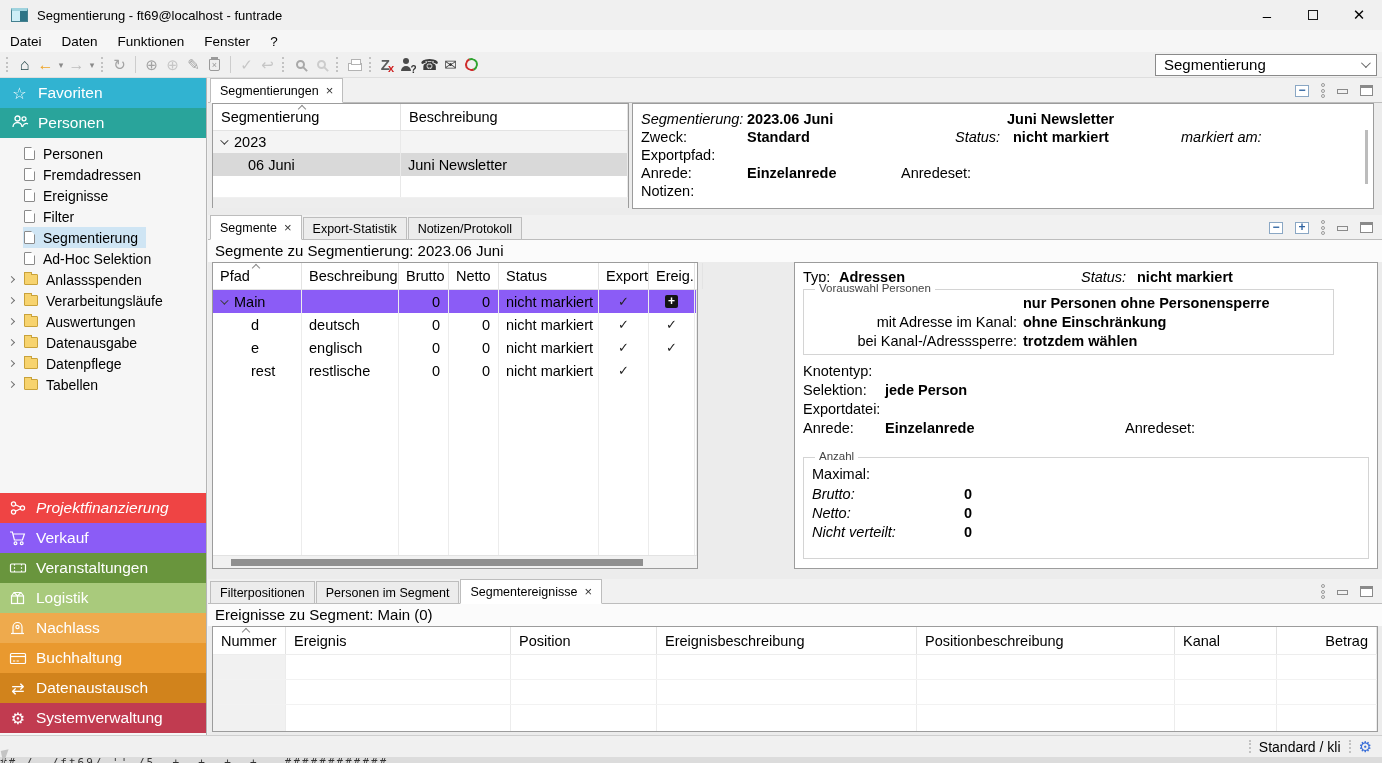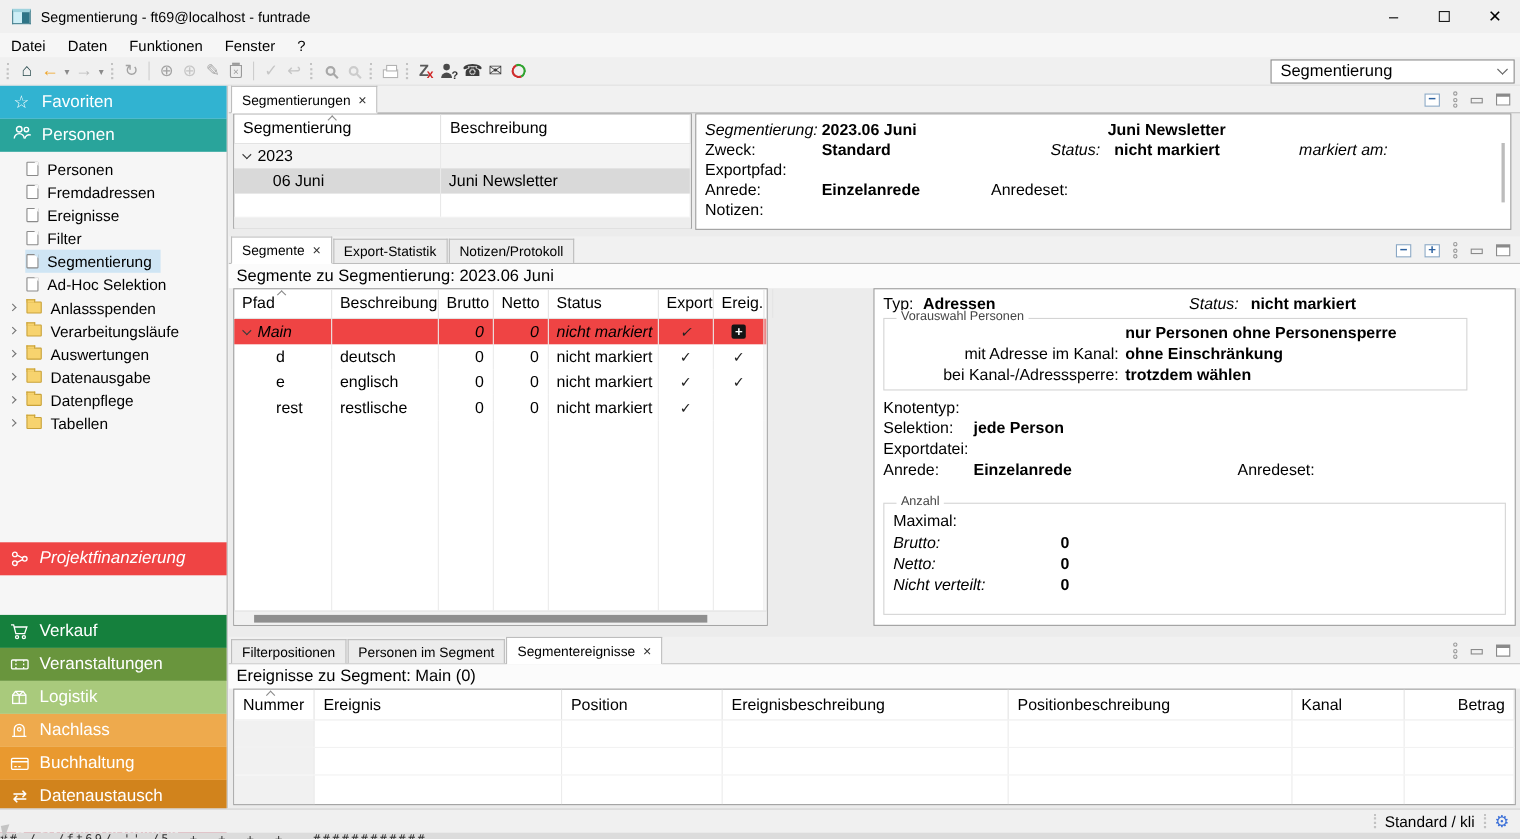--- a/index.html
+++ b/index.html
@@ -74,21 +74,21 @@
   .doc-ic { width:11px; height:13px; border:1px solid #8a8a8a; background:#fff; border-radius:1px; position:relative; flex:none; }
   .doc-ic::after { content:""; position:absolute; right:-1px; top:-1px; border-style:solid; border-width:0 4px 4px 0;
                    border-color:transparent #f6f6f6 transparent transparent; }
   .tree-item.selected .doc-ic::after { border-color:transparent #cfe5f4 transparent transparent; }
   .fold-ic { width:14px; height:11px; background:#f7d36e; border:1px solid #c9a23a; border-radius:1px; position:relative; flex:none; }
   .fold-ic::before { content:""; position:absolute; top:-3px; left:-1px; width:6px; height:2px; background:#f7d36e;
                      border:1px solid #c9a23a; border-bottom:none; }
   .modules { position:absolute; top:415px; left:0; width:100%; }
   .module { height:30px; display:flex; align-items:center; gap:9px; padding-left:9px; color:#fff; font-size:15.5px; }
   .module svg { flex:none; }
-  .m-pf { background:#ef4444;font-style:italic; } .m-vk { background:#15803d;margin-top:36px; } .m-lg { background:#a9ca7c; }
+  .m-pf { background:#ef4444;font-style:italic; } .m-vk { background:#8b5cf6; } .m-lg { background:#a9ca7c; }
   .m-ve { background:#69953d; } .m-na { background:#eeaa4d; } .m-bu { background:#e9992f; }
   .m-da { background:#d1831c; } .m-sy { background:#c13b50; }
   .mod-glyph { font-size:16px; width:18px; text-align:center; }
 
   
   .main { position:absolute; left:208px; top:78px; width:1174px; height:657px; background:#ececec; }
   .region { position:absolute; left:0; width:100%; }
   .region-top { top:0; height:133px; }
   .region-mid { top:137px; height:360px; }
   .region-bot { top:501px; height:156px; }
@@ -136,21 +136,21 @@
   .vthumb { position:absolute; right:5px; top:26px; width:3px; height:54px; background:#bcbcbc; }
 
   
   .m-table { position:absolute; left:4px; top:47px; width:486px; height:307px; background:#fff;
              border:1px solid #9c9c9c; display:flex; flex-direction:column; font-size:14.5px; }
   .m-grid { display:grid; grid-template-columns:89px 97px 50px 50px 100px 50px 46px 1fr; }
   .m-grid > div { border-right:1px solid #ececec; display:flex; align-items:center; overflow:hidden; }
   .m-head { height:27px; border-bottom:1px solid #e3e3e3; flex:none; }
   .m-head > div { padding-left:7px; position:relative; border-right:1px solid #e3e3e3; }
   .m-row { height:23px; flex:none; }
-  .m-row.selected { background:#ef4444;font-style:italic; }
+  .m-row.selected { background:#8b5cf6; }
   .c-num { justify-content:flex-end; padding-right:8px; }
   .c-status { padding-left:7px; }
   .c-center { justify-content:center; }
   .c-desc { padding-left:7px; }
   .c-child { padding-left:38px; }
   .check { font-size:13px; color:#222; }
   .plus-badge { display:inline-block; width:13px; height:13px; background:#141414; color:#fff; font-size:12px;
                 line-height:13px; text-align:center; border-radius:2px; font-weight:bold; }
   .m-fill { flex:1; } .m-fill > div { height:100%; }
   .m-scroll { height:13px; background:#f1f1f1; border-top:1px solid #e2e2e2; position:relative; flex:none; }

